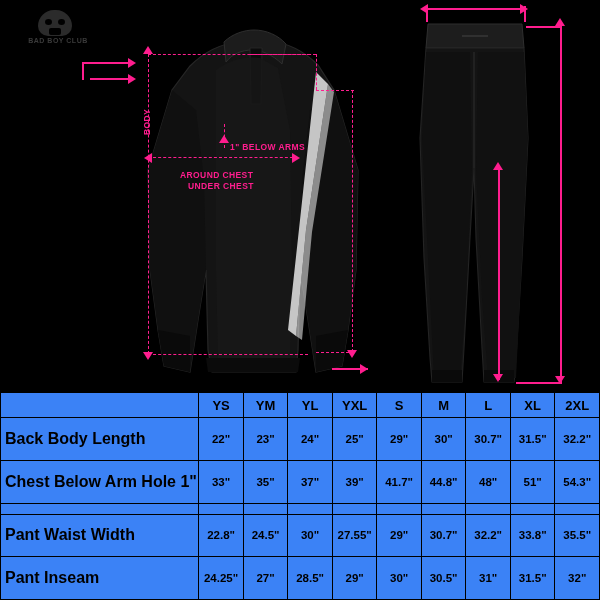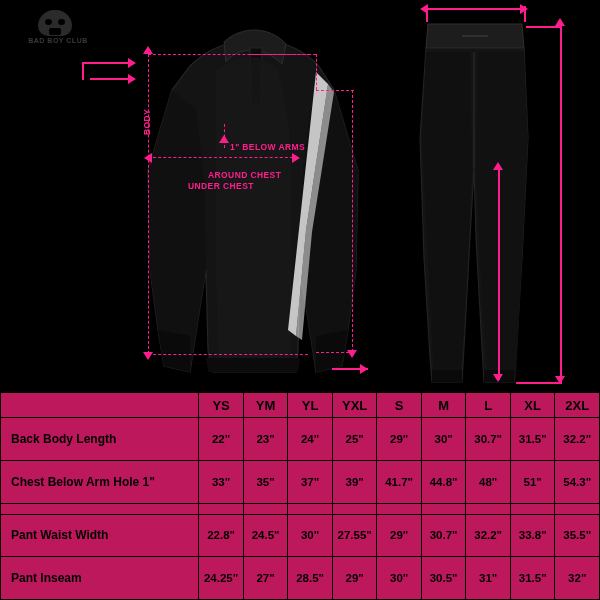--- a/index.html
+++ b/index.html
@@ -138,41 +138,41 @@
   .jacket-wrap { position: absolute; left: 120px; top: 20px; width: 250px; height: 360px; }
   .pant-wrap { position: absolute; left: 410px; top: 18px; width: 165px; height: 370px; }
 
   
   .table-area {
     position: absolute;
     left: 0;
     top: 392px;
     width: 600px;
     height: 208px;
-    background: #be185d;
+    background: #3b82f6;
   }
   table.sizes {
     border-collapse: collapse;
     width: 600px;
     height: 208px;
     table-layout: fixed;
   }
   table.sizes td, table.sizes th {
     border: 1px solid #000;
     font-size: 11.5px;
     font-weight: bold;
     color: #000;
     text-align: center;
     padding: 0;
     font-family: "Liberation Sans", sans-serif;
   }
   table.sizes td.rowlabel {
     text-align: left;
-    padding-left: 10px;
-    font-size: 12px;
+    padding-left: 4px;
+    font-size: 16px;
   }
   table.sizes tr.header td {
     font-size: 13px;
     height: 24px;
   }
   table.sizes tr.spacer td {
     height: 10px;
     border-left: 1px solid #000;
     border-right: 1px solid #000;
   }
@@ -234,21 +234,21 @@
 
       
       <div class="dash-v" style="left: 104px; top: 104px; height: 24px;"></div>
       <div class="arrow up" style="left: 99px; top: 115px;"></div>
       <div class="label" style="left: 110px; top: 122px;">1" BELOW ARMS</div>
 
       
       <div class="dash-h" style="left: 28px; top: 137px; width: 150px;"></div>
       <div class="arrow left" style="left: 24px; top: 133px;"></div>
       <div class="arrow right" style="left: 172px; top: 133px;"></div>
-      <div class="label" style="left: 60px; top: 150px; margin-left: 28px;">AROUND CHEST</div>
+      <div class="label" style="left: 60px; top: 150px;">AROUND CHEST</div>
       <div class="label" style="left: 68px; top: 161px;">UNDER CHEST</div>
 
       
       <div class="dash-h" style="left: 130px; top: 34px; width: 66px;"></div>
       <div class="dash-v" style="left: 196px; top: 34px; height: 36px;"></div>
       <div class="dash-v" style="left: 232px; top: 70px; height: 262px;"></div>
       <div class="dash-h" style="left: 196px; top: 70px; width: 38px;"></div>
       <div class="dash-h" style="left: 196px; top: 332px; width: 38px;"></div>
       <div class="arrow down" style="left: 227px; top: 330px;"></div>
       <div class="solid-h" style="left: 212px; top: 348px; width: 36px;"></div>

